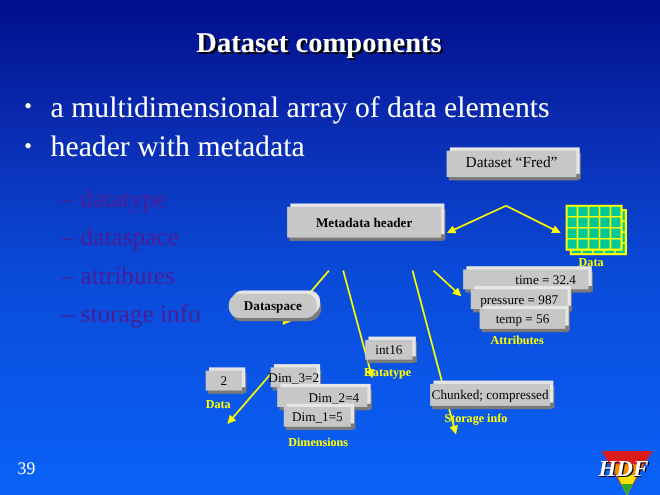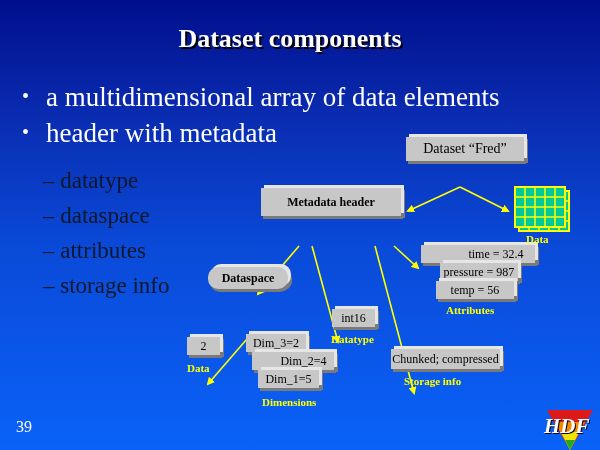--- a/index.html
+++ b/index.html
@@ -11,21 +11,21 @@
   .title {
     position: absolute; left: 0; width: 580px; top: 24px; text-align: center;
     color: #fff; font-weight: bold; font-size: 26px;
     text-shadow: 2px 2px 0 #000;
   }
   .bullet {
     position: absolute; left: 22px; color: #fff; font-size: 27px; white-space: nowrap;
   }
   .bullet .dot { display: inline-block; width: 24px; font-size: 20px; vertical-align: 3px; }
   .sub {
-    position: absolute; left: 43px; color: #0f172a; font-size: 23px; white-space: nowrap;
+    position: absolute; left: 56px; color: #4c1d95; font-size: 23px; white-space: nowrap;
   }
   .box {
     position: absolute; background: #c7c7c7; color: #000; font-size: 12px;
     display: flex; align-items: center; justify-content: center; white-space: nowrap;
     box-shadow: 3px -3px 0 #e6e6e6, 4px 2px 0 #7a7a7a, 2px 3px 0 #7a7a7a;
   }
   .box.bold { font-weight: bold; }
   .box.big { font-size: 14px; }
   .label {
     position: absolute; color: #ffff00; font-weight: bold; font-size: 11px; white-space: nowrap;
@@ -75,33 +75,33 @@
 
 <div class="box big" style="left:406px; top:137px; width:118px; height:24px;">Dataset “Fred”</div>
 
 <div class="box bold" style="left:261px; top:188px; width:140px; height:28px;">Metadata header</div>
 
 <div class="box bold" style="left:208px; top:267px; width:80px; height:22px;border-radius:10px;">Dataspace</div>
 
 <div class="box" style="left:187px; top:337px; width:33px; height:18px;">2</div>
 <div class="label" style="left:187px; top:362px;">Data</div>
 
-<div class="box" style="left:246px; top:334px; width:60px; height:18px;text-align:center;">Dim_3=2</div>
+<div class="box" style="left:246px; top:334px; width:42px; height:18px;text-align:center;">Dim_3=2</div>
 <div class="box" style="left:252px; top:352px; width:61px; height:18px;padding-left:21px;">Dim_2=4</div>
 <div class="box" style="left:258px; top:370px; width:61px; height:18px;">Dim_1=5</div>
 <div class="label" style="left:262px; top:396px;">Dimensions</div>
 
 <div class="box" style="left:332px; top:309px; width:43px; height:18px;">int16</div>
 <div class="label" style="left:331px; top:333px;text-align:center;">Datatype</div>
 
 <div class="box" style="left:391px; top:349px; width:109px; height:20px;">Chunked; compressed</div>
 <div class="label" style="left:404px; top:375px;">Storage info</div>
 
 <div class="box" style="left:421px; top:245px; width:78px; height:18px;padding-left:36px;">time = 32.4</div>
-<div class="box" style="left:440px; top:263px; width:78px; height:18px;font-family:Liberation Serif, serif;">pressure = 987</div>
+<div class="box" style="left:428px; top:263px; width:88px; height:18px;font-family:Liberation Serif, serif;">pressure = 987</div>
 <div class="box" style="left:436px; top:281px; width:78px; height:18px;">temp = 56</div>
 <div class="label" style="left:446px; top:304px;">Attributes</div>
 
 <svg style="position:absolute; left:514px; top:186px;" width="60" height="48">
   <rect x="5" y="5" width="50" height="40" fill="#00c896" stroke="#ffff00" stroke-width="2"></rect>
   <g stroke="#ffff00" stroke-width="1.5">
     <line x1="15" y1="5" x2="15" y2="45"></line>
       <line x1="25" y1="5" x2="25" y2="45"></line>
     <line x1="35" y1="5" x2="35" y2="45"></line>
       <line x1="45" y1="5" x2="45" y2="45"></line>

